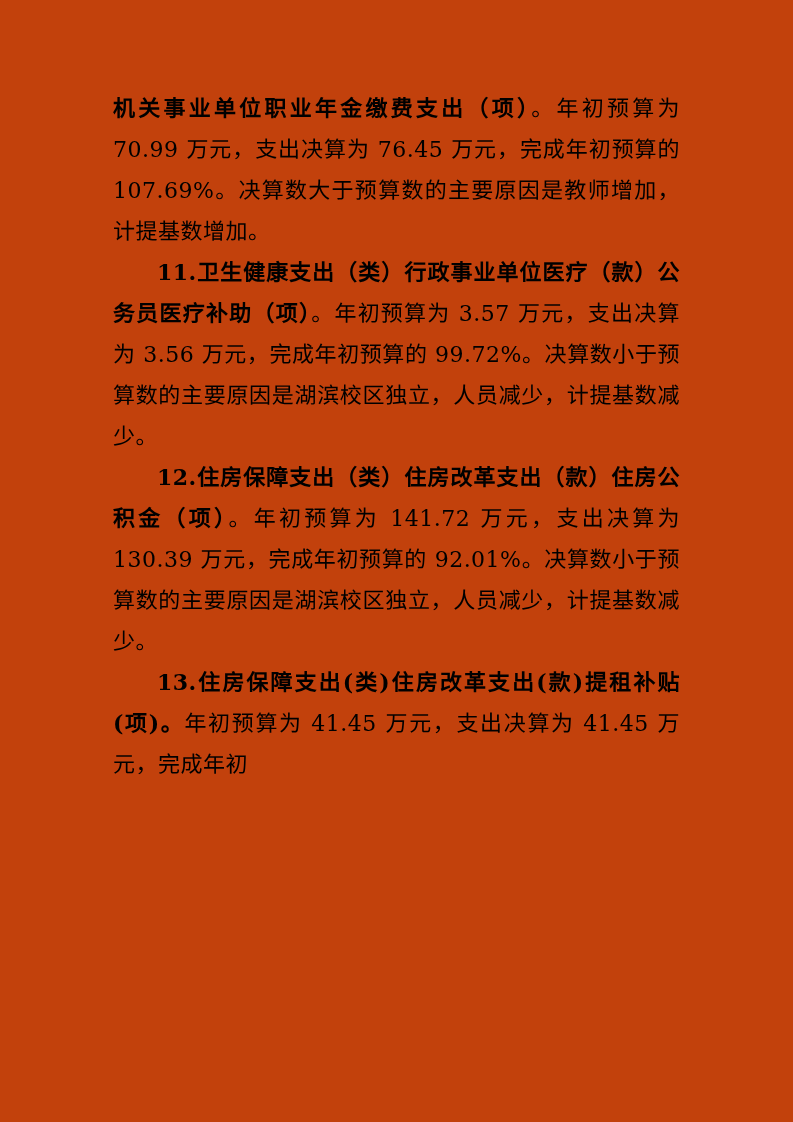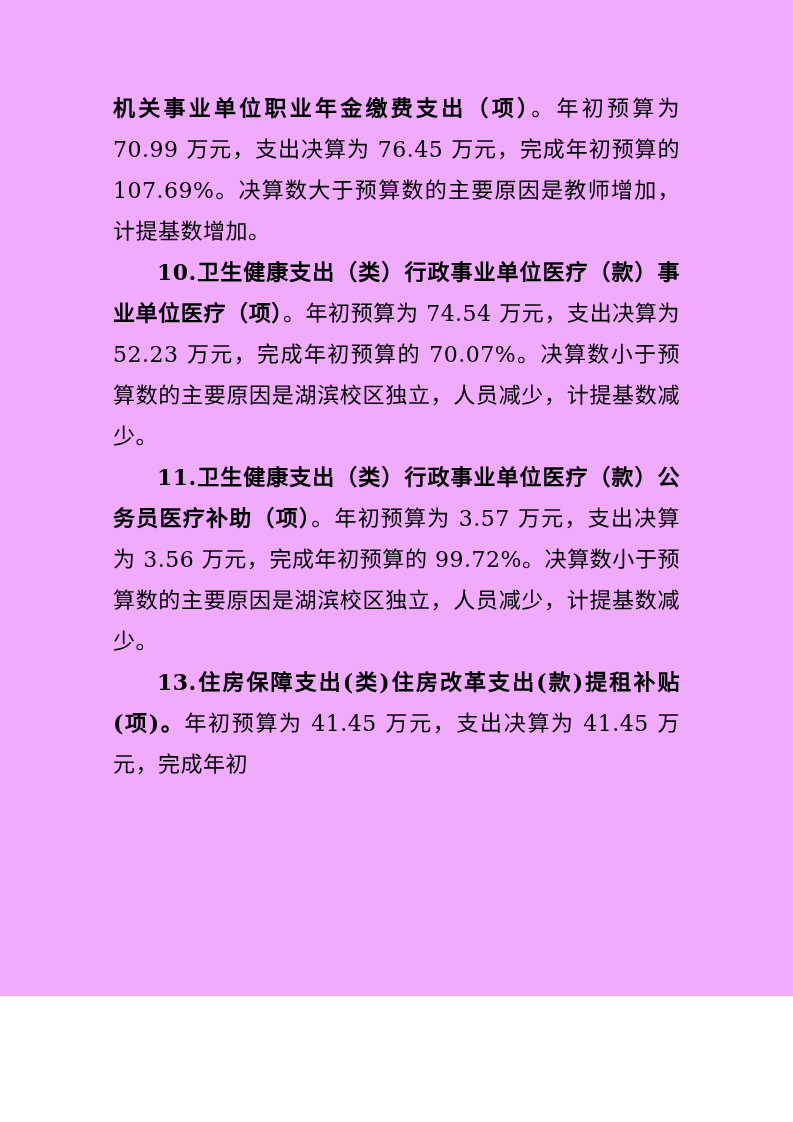--- a/index.html
+++ b/index.html
@@ -3,22 +3,22 @@
 <meta charset="utf-8">
 <style>
   html, body {
     margin: 0;
     padding: 0;
     background: #ffffff;
   }
   .page {
     position: relative;
     width: 793px;
-    height: 996px;
-    background: #f0abfc;
+    height: 1122px;
+    background: #c2410c;
     overflow: hidden;
     box-sizing: border-box;
     padding-left: 12px;
   }
   .content {
     position: absolute;
     top: 88px;
     left: 113px;
     width: 567px;
     font-family: "DejaVu Serif", "Liberation Serif", serif;
@@ -43,21 +43,21 @@
 </style>
 </head>
 <body>
 
 <div class="page">
   <div class="content">
 
     <p class="para continuation"><span class="lead">机关事业单位职业年金缴费支出（项）</span><span>。年初预算为 70.99 万元，支出决算为 76.45 万元，完成年初预算的 107.69%。决算数大于预算数的主要原因是教师增加，计提基数增加。</span></p>
 
 
-    <p class="para"><span class="lead">10.卫生健康支出（类）行政事业单位医疗（款）事业单位医疗（项）</span><span>。年初预算为 74.54 万元，支出决算为 52.23 万元，完成年初预算的 70.07%。决算数小于预算数的主要原因是湖滨校区独立，人员减少，计提基数减少。</span></p>
 
     <p class="para"><span class="lead">11.卫生健康支出（类）行政事业单位医疗（款）公务员医疗补助（项）</span><span>。年初预算为 3.57 万元，支出决算为 3.56 万元，完成年初预算的 99.72%。决算数小于预算数的主要原因是湖滨校区独立，人员减少，计提基数减少。</span></p>
 
+    <p class="para"><span class="lead">12.住房保障支出（类）住房改革支出（款）住房公积金（项）</span><span>。年初预算为 141.72 万元，支出决算为 130.39 万元，完成年初预算的 92.01%。决算数小于预算数的主要原因是湖滨校区独立，人员减少，计提基数减少。</span></p>
 
     <p class="para"><span class="lead">13.住房保障支出(类)住房改革支出(款)提租补贴(项)。</span><span>年初预算为 41.45 万元，支出决算为 41.45 万元，完成年初</span></p>
 
   </div>
 </div>
 
 </body></html>

